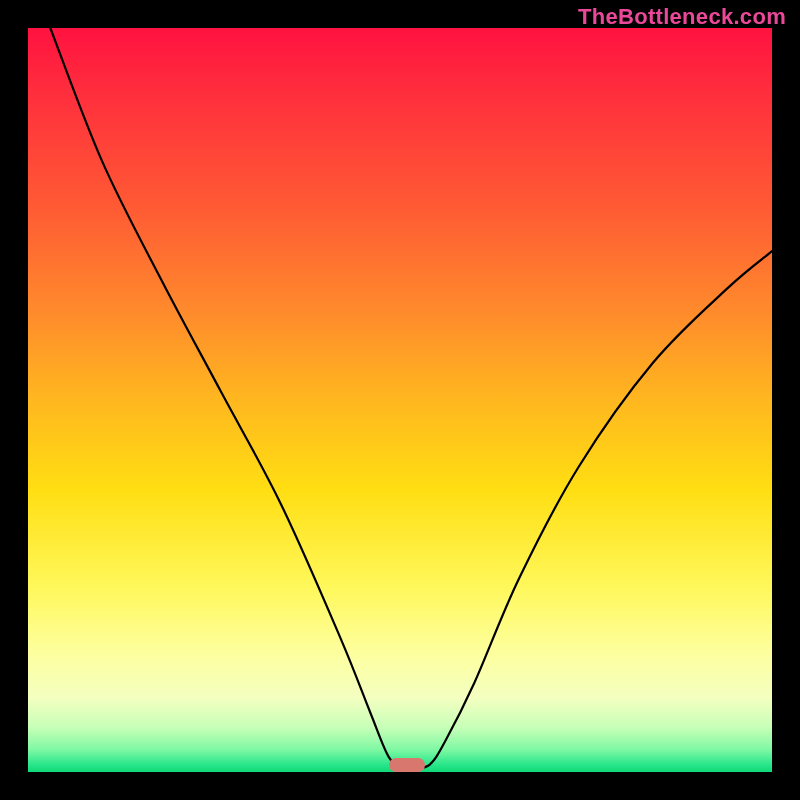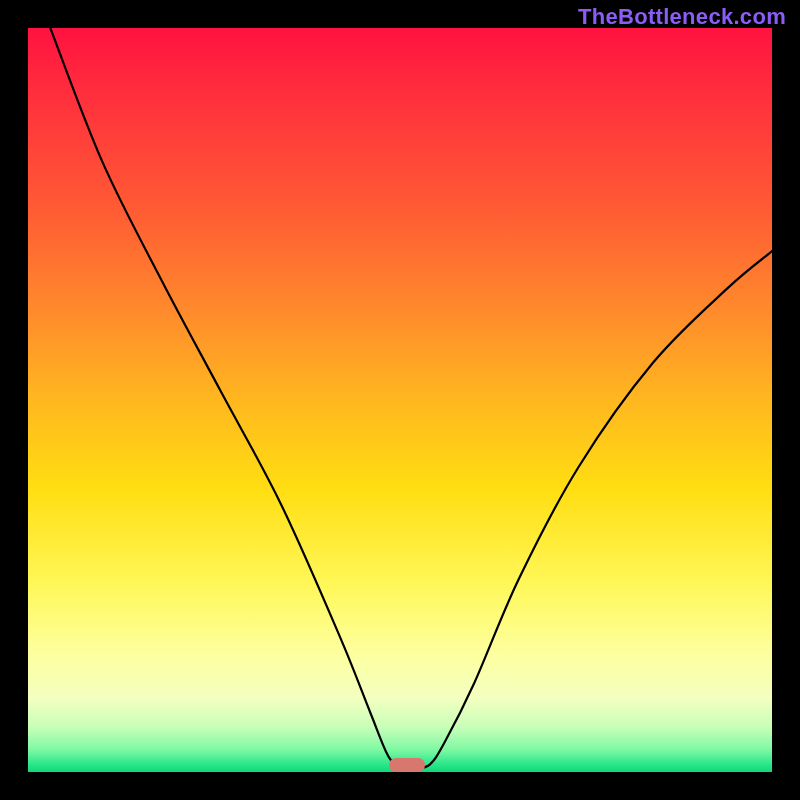--- a/index.html
+++ b/index.html
@@ -14,21 +14,21 @@
   .stage {
     position: relative;
     width: 800px;
     height: 800px;
     background: #000;
   }
   .watermark {
     position: absolute;
     top: 4px;
     right: 14px;
-    color: #8b5cf6;
+    color: #ec4899;
     font-size: 22px;
     font-weight: 600;
     letter-spacing: 0.3px;
     z-index: 5;
     user-select: none;
   }
   .plot-area {
     position: absolute;
     left: 28px;
     top: 28px;

